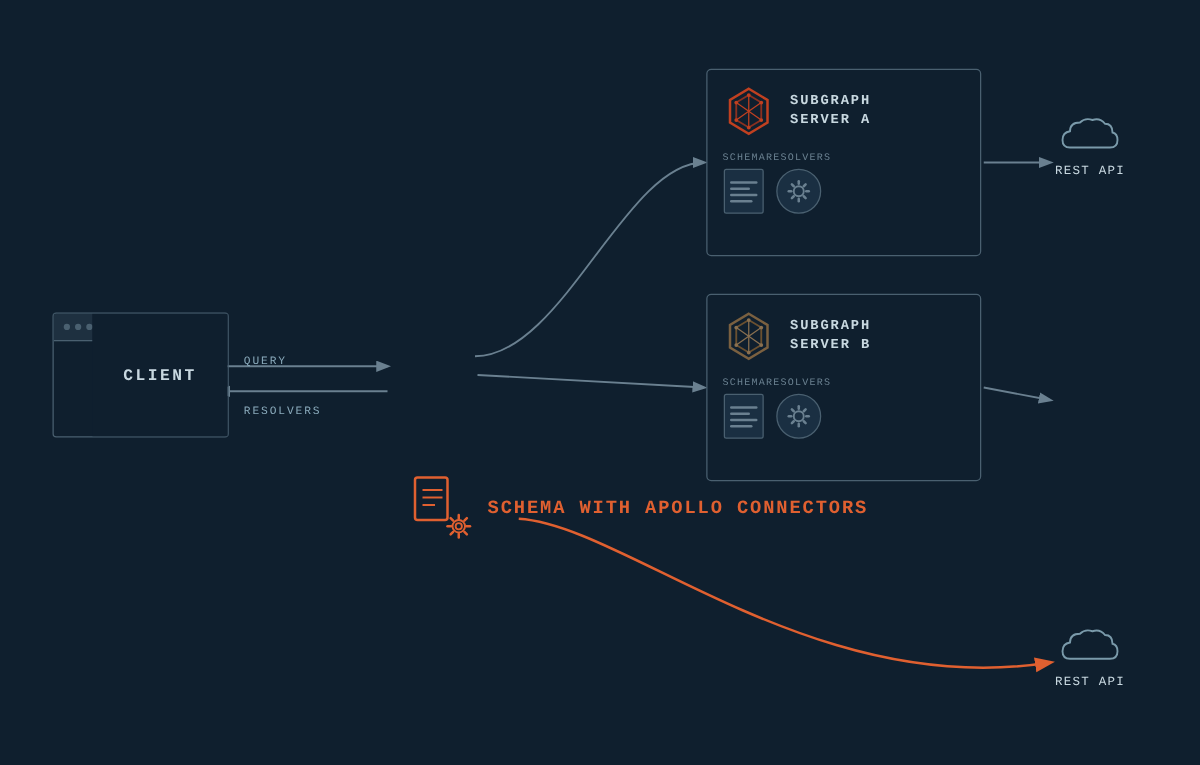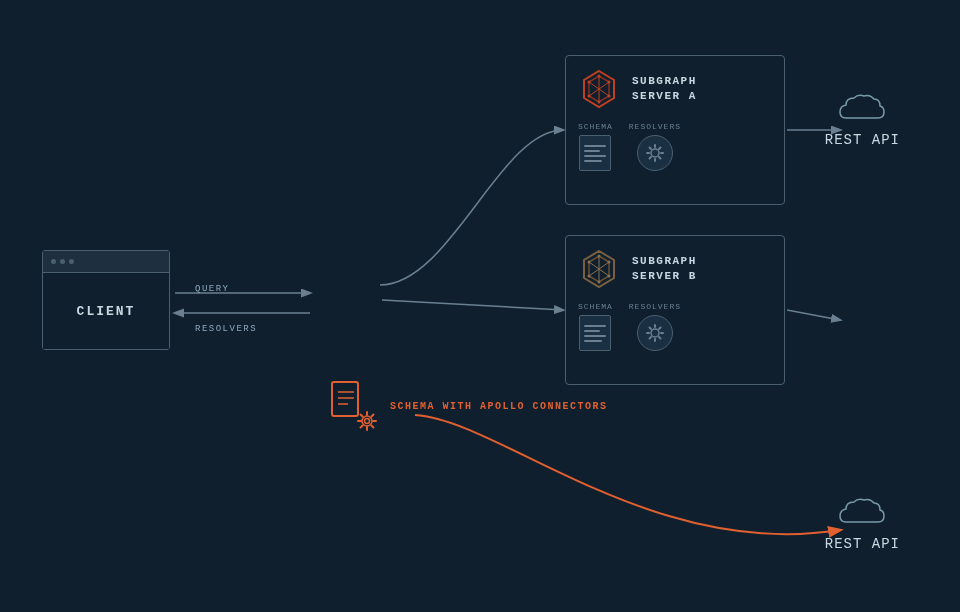--- a/index.html
+++ b/index.html
@@ -16,26 +16,26 @@
       width: 960px;
       height: 612px;
       position: relative;
     }
 
     
     .client-box {
       position: absolute;
       left: 42px;
       top: 250px;
-      width: 128px;
+      width: 141px;
       height: 100px;
       border: 1.5px solid #4a6070;
       border-radius: 3px;
       display: flex;
-      flex-direction: column;
+      flex-direction: row;
     }
     .client-box-top {
       background: #1e3040;
       height: 22px;
       display: flex;
       align-items: center;
       padding-left: 8px;
       gap: 4px;
       border-bottom: 1px solid #4a6070;
     }
@@ -110,21 +110,21 @@
     }
     .subgraph-title {
       color: #c8d8e0;
       font-size: 11px;
       font-weight: bold;
       letter-spacing: 1.5px;
       line-height: 1.4;
     }
     .subgraph-footer {
       display: flex;
-      gap: 16px;
+      gap: 0;
       align-items: flex-start;
     }
     .sub-item {
       display: flex;
       flex-direction: column;
       align-items: center;
       gap: 4px;
     }
     .sub-item-label {
       color: #6a8090;
@@ -195,21 +195,21 @@
       position: absolute;
       right: 60px;
       bottom: 60px;
       display: flex;
       flex-direction: column;
       align-items: center;
       gap: 6px;
     }
     .icon-label {
       color: #c8d8e0;
-      font-size: 14px;
+      font-size: 10px;
       letter-spacing: 1px;
     }
 
     
     .arrows-svg {
       position: absolute;
       top: 0;
       left: 0;
       width: 960px;
       height: 612px;
@@ -393,21 +393,21 @@
           <line x1="2" y1="11" x2="5" y2="11"></line>
           <line x1="17" y1="11" x2="20" y2="11"></line>
           <line x1="4.5" y1="4.5" x2="6.5" y2="6.5"></line>
           <line x1="15.5" y1="15.5" x2="17.5" y2="17.5"></line>
           <line x1="17.5" y1="4.5" x2="15.5" y2="6.5"></line>
           <line x1="6.5" y1="15.5" x2="4.5" y2="17.5"></line>
         </g>
       </svg>
     </div>
     <div style="display:flex; flex-direction:column; gap:2px;">
-      <span style="color:#e06030; font-size:10px; font-weight:bold; letter-spacing:1.5px;">SCHEMA WITH
+      <span style="color:#e06030; font-size:15px; font-weight:bold; letter-spacing:1.5px;">SCHEMA WITH
 APOLLO CONNECTORS</span>
     </div>
   </div>
 
   <div class="rest-api-top">
 
     <svg width="52" height="36" viewBox="0 0 52 36">
       <path d="M10,28 Q4,28 4,22 Q4,16 10,15 Q10,8 18,8 Q22,4 28,6 Q34,4 38,9 Q44,9 44,16 Q48,17 48,22 Q48,28 42,28 Z" fill="none" stroke="#7a9aaa" stroke-width="1.5"></path>
     </svg>
     <span class="icon-label">REST API</span>

